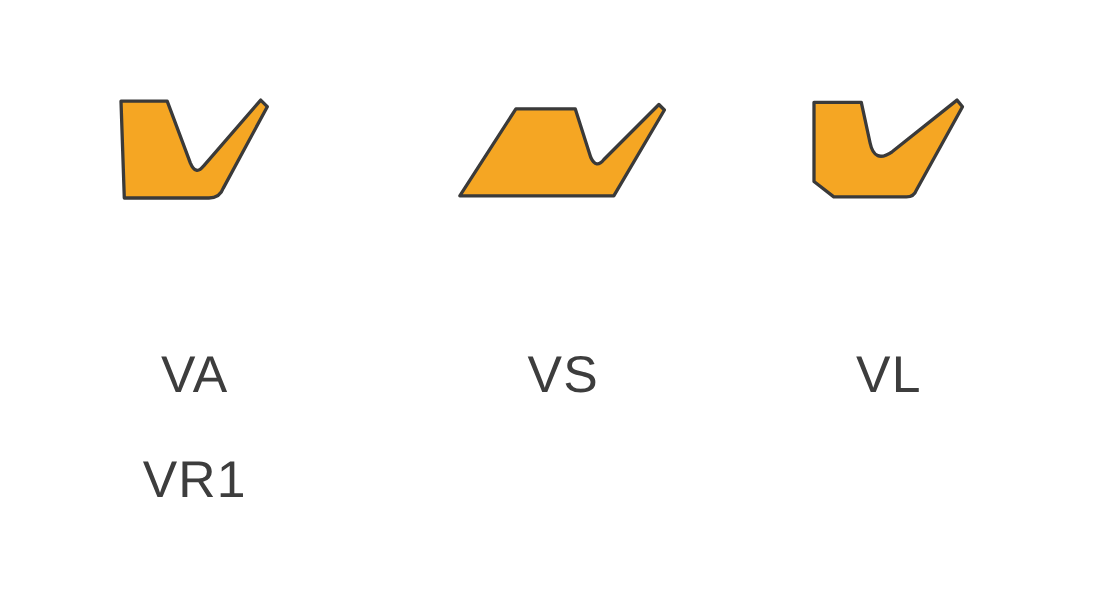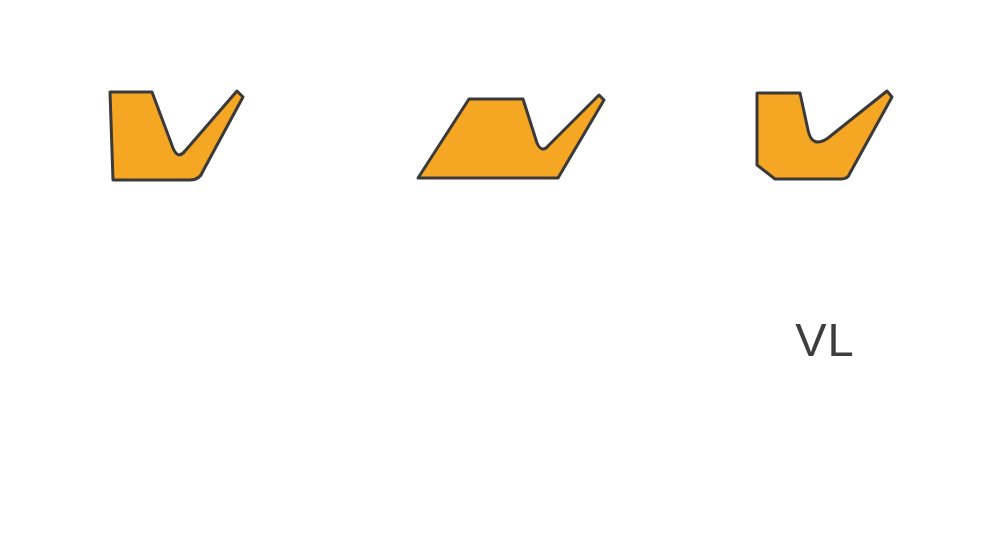--- a/index.html
+++ b/index.html
@@ -15,21 +15,21 @@
       font-family: "Liberation Sans", sans-serif;
     }
     .diagram-col {
       position: absolute;
       top: 0;
       width: 280px;
       height: 546px;
     }
     #col-0 { left: 37px; }
     #col-1 { left: 372px; }
-    #col-2 { left: 685px; }
+    #col-2 { left: 668px; }
     .shape-area {
       position: absolute;
       top: 84px;
       left: 0;
       width: 280px;
       height: 102px;
       display: flex;
       align-items: flex-end;
       justify-content: center;
     }
@@ -57,28 +57,31 @@
 <body>
 
 <div>
 
   <div class="diagram-col" id="col-0">
     <div class="shape-area">
       <svg class="seal-shape" width="145" height="100" viewBox="0 0 145 100">
         <path d="M5 6 L47 6 L68 62 Q73 74 80 65 L132 5 L138 11 L98 85 Q95 94 85 94 L8 94 Z"></path>
       </svg>
     </div>
+    <div class="type-label">VA</div>
+    <div class="series-label">VR1</div>
   </div>
 
   <div class="diagram-col" id="col-1">
     <div class="shape-area">
       <svg class="seal-shape" width="195" height="95" viewBox="0 0 195 95">
         <path d="M3 87 L54 8 L108 8 L122 52 Q127 63 134 54 L184 4 L189 9 L143 87 Z"></path>
       </svg>
     </div>
+    <div class="type-label">VS</div>
   </div>
 
   <div class="diagram-col" id="col-2">
     <div class="shape-area">
       <svg class="seal-shape" width="145" height="100" viewBox="0 0 145 100">
         <path d="M4 7 L47 7 L55 44 Q59 63 75 52 L134 5 L139 11 L97 87 Q95 93 88 93 L22 93 L4 79 Z"></path>
       </svg>
     </div>
     <div class="type-label">VL</div>
   </div>

